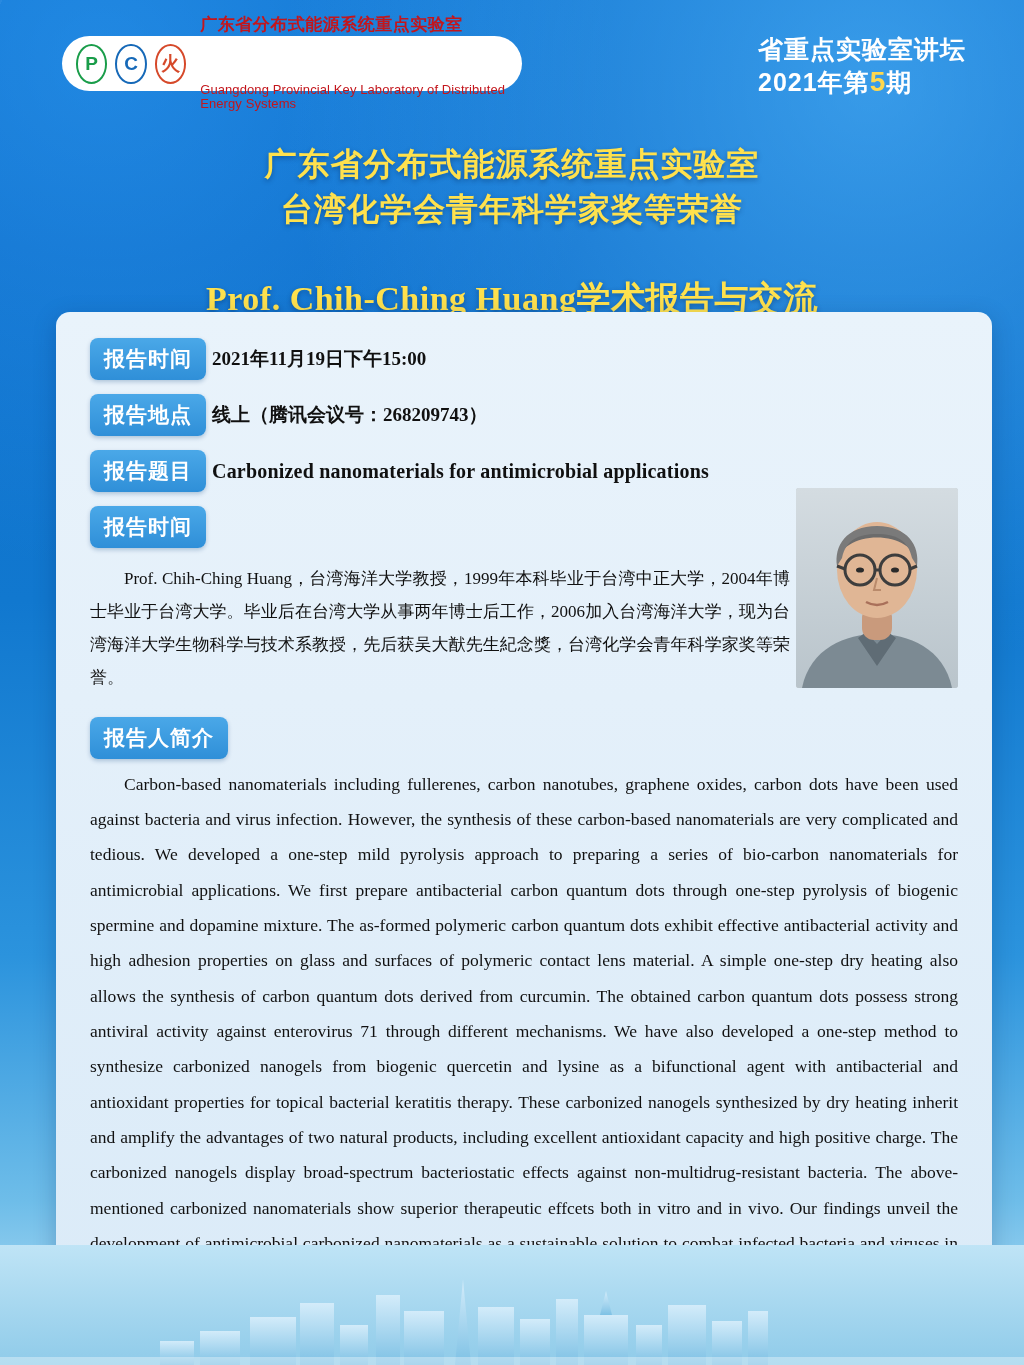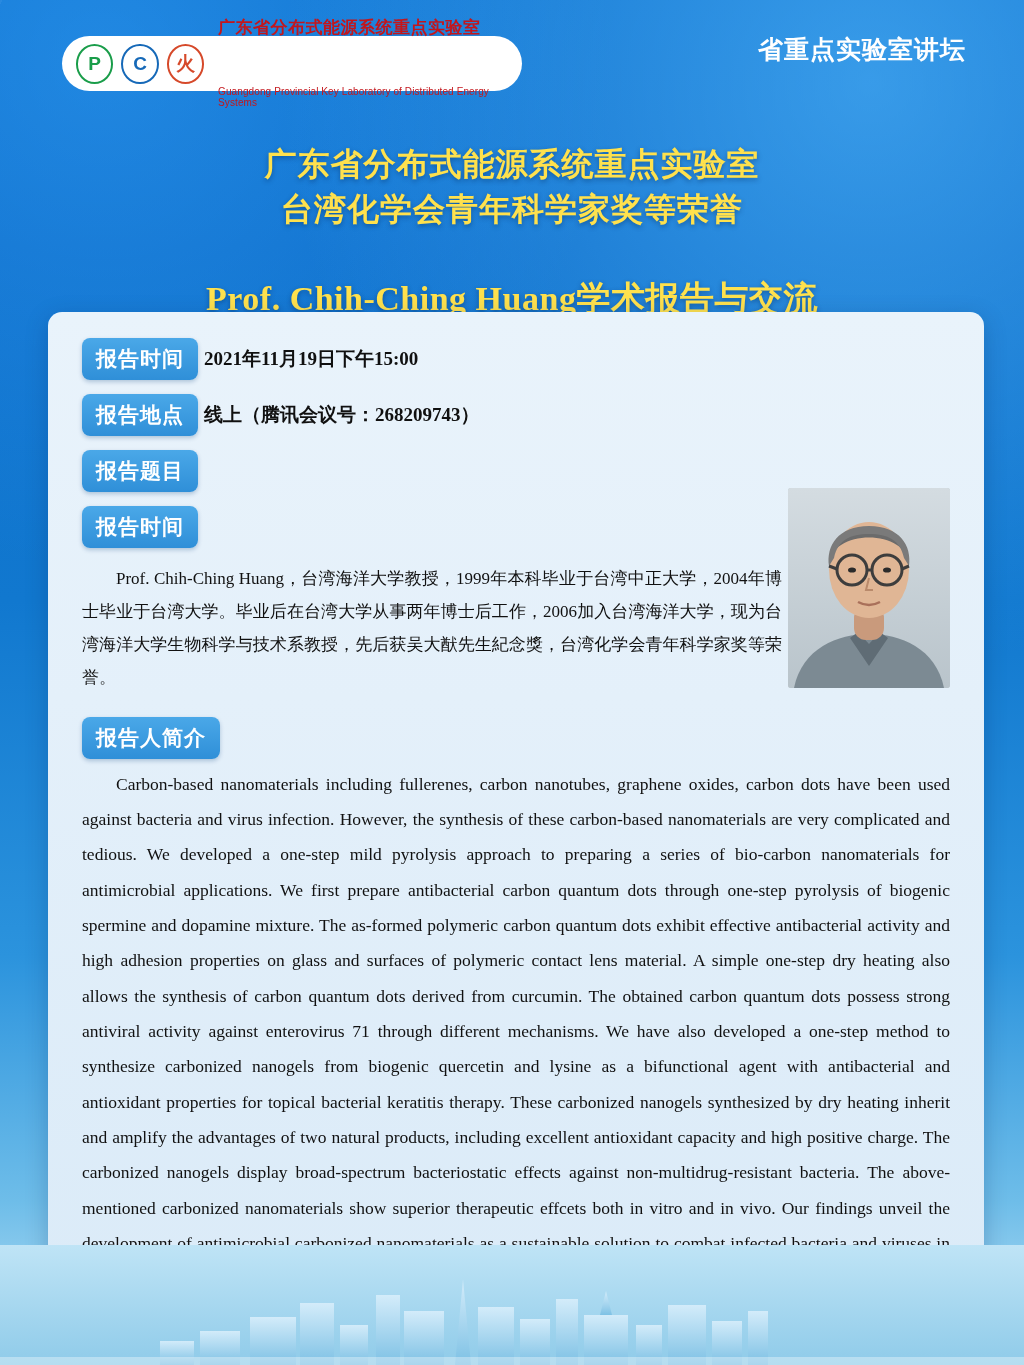--- a/index.html
+++ b/index.html
@@ -63,21 +63,21 @@
   .logo-blue  { border: 2px solid #1669b8; color: #1669b8; }
   .logo-red   { border: 2px solid #d6492a; color: #d6492a; }
   .logo-text { margin-left: 6px; line-height: 1.1; }
   .logo-cn {
     font-size: 17px;
     font-weight: bold;
     color: #c3161c;
     letter-spacing: 0.5px;
   }
   .logo-en {
-    font-size: 10px;
+    font-size: 13px;
     color: #c3161c;
     letter-spacing: 0.1px;
     margin-top: 48px;
   }
 
   .issue {
     position: absolute;
     right: 58px;
     top: 34px;
     text-align: left;
@@ -110,21 +110,21 @@
     line-height: 1.45;
     letter-spacing: 0.5px;
     font-family: "Liberation Serif", serif;
     font-weight: bold;
     margin-top: 41px;
   }
 
   
   .card {
     position: absolute;
-    left: 48px;
+    left: 56px;
     top: 312px;
     width: 936px;
     height: 965px;
     background: linear-gradient(180deg, #e9f3fb 0%, #e4f0fa 40%, #dbebf8 100%);
     border-radius: 14px;
     box-shadow: 0 6px 22px rgba(0, 40, 90, 0.25);
     box-sizing: border-box;
     padding: 26px 34px 20px 34px;
   }
 
@@ -217,20 +217,23 @@
     <div class="logo-mark logo-blue">C</div>
     <div class="logo-mark logo-red">火</div>
     <div class="logo-text">
       <div class="logo-cn">广东省分布式能源系统重点实验室</div>
       <div class="logo-en">Guangdong Provincial Key Laboratory of Distributed Energy Systems</div>
     </div>
   </div>
 
   <div class="issue">
     <div class="issue-line1">省重点实验室讲坛</div>
+    <div class="issue-line2">
+      <span>2021年第</span><span class="issue-num">5</span><span>期</span>
+    </div>
   </div>
 
   <div class="titles">
     <div class="title-1">广东省分布式能源系统重点实验室</div>
     <div class="title-2">台湾化学会青年科学家奖等荣誉</div>
     <div class="title-3">Prof. Chih-Ching Huang学术报告与交流</div>
   </div>
 
   <div class="card">
 
@@ -241,20 +244,21 @@
 
     <div class="row">
       <div class="tag">报告地点</div>
       <div class="row-value">
         <div>线上（腾讯会议号：268209743）</div>
       </div>
     </div>
 
     <div class="row">
       <div class="tag">报告题目</div>
+      <div class="row-value title-topic">Carbonized nanomaterials for antimicrobial applications</div>
     </div>
 
     <div class="speaker-block">
       <div class="row">
         <div class="tag">报告时间</div>
       </div>
       <div class="bio-text">Prof. Chih-Ching Huang，台湾海洋大学教授，1999年本科毕业于台湾中正大学，2004年博士毕业于台湾大学。毕业后在台湾大学从事两年博士后工作，2006加入台湾海洋大学，现为台湾海洋大学生物科学与技术系教授，先后获吴大猷先生紀念獎，台湾化学会青年科学家奖等荣誉。</div>
 
       <div class="portrait">
         <svg width="162" height="200" viewBox="0 0 162 200">

